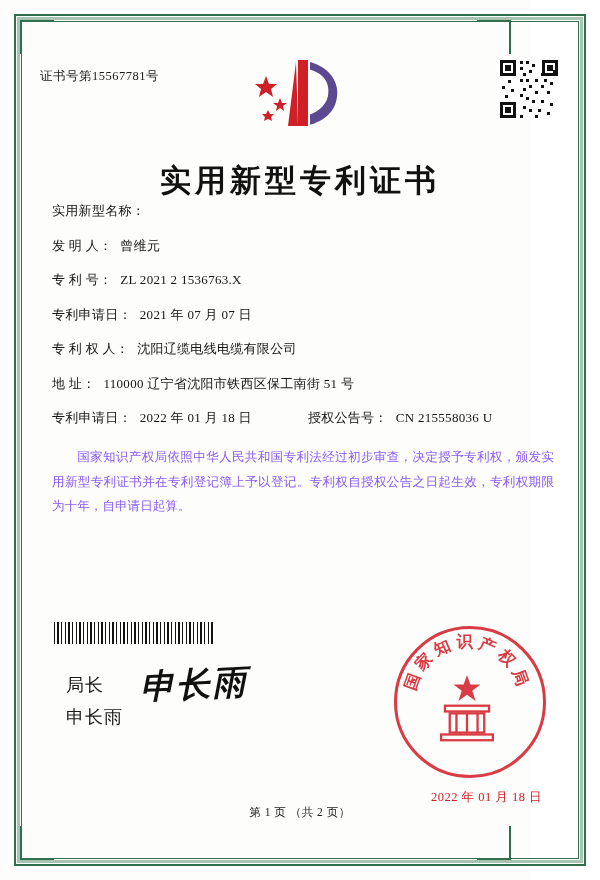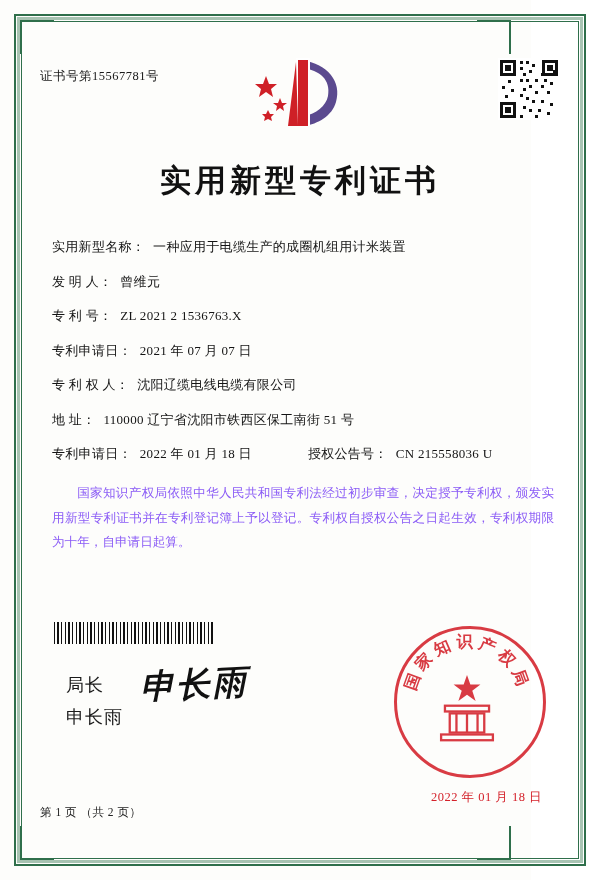--- a/index.html
+++ b/index.html
@@ -95,21 +95,20 @@
     font-size: 31px;
     font-weight: bold;
     letter-spacing: 4px;
     margin-top: 20px;
     color: #111;
     font-family: "Liberation Serif", "DejaVu Serif", serif;
   }
 
   
   .fields {
-    margin-top: 36px;
     padding-left: 12px;
   }
   .field-row {
     display: flex;
     align-items: baseline;
     margin-bottom: 16.5px;
     font-size: 13px;
     letter-spacing: .3px;
   }
   .field-label {
@@ -194,20 +193,21 @@
     right: 18px; bottom: 6px;
     font-size: 12.5px;
     color: #d4212a;
     letter-spacing: .5px;
   }
 
   .page-footer {
     position: absolute;
     left: 0; bottom: -8px;
     width: 520px;
+    text-align: center;
     font-size: 11.5px;
     color: #222;
     letter-spacing: .5px;
   }
 </style>
 </head>
 <body>
 
 <div class="page">
 
@@ -285,21 +285,20 @@
           </g>
         </svg>
       </div>
     </div>
 
     <div class="doc-title">实用新型专利证书</div>
 
     <div class="fields">
       <div class="field-row">
         <span class="field-label">实用新型名称：</span>
-        <span class="field-value">一种应用于电缆生产的成圈机组用计米装置</span>
       </div>
       <div class="field-row">
         <span class="field-label">发  明  人：</span>
         <span class="field-value">曾维元</span>
       </div>
       <div class="field-row">
         <span class="field-label">专  利  号：</span>
         <span class="field-value">ZL 2021 2 1536763.X</span>
       </div>
       <div class="field-row">

